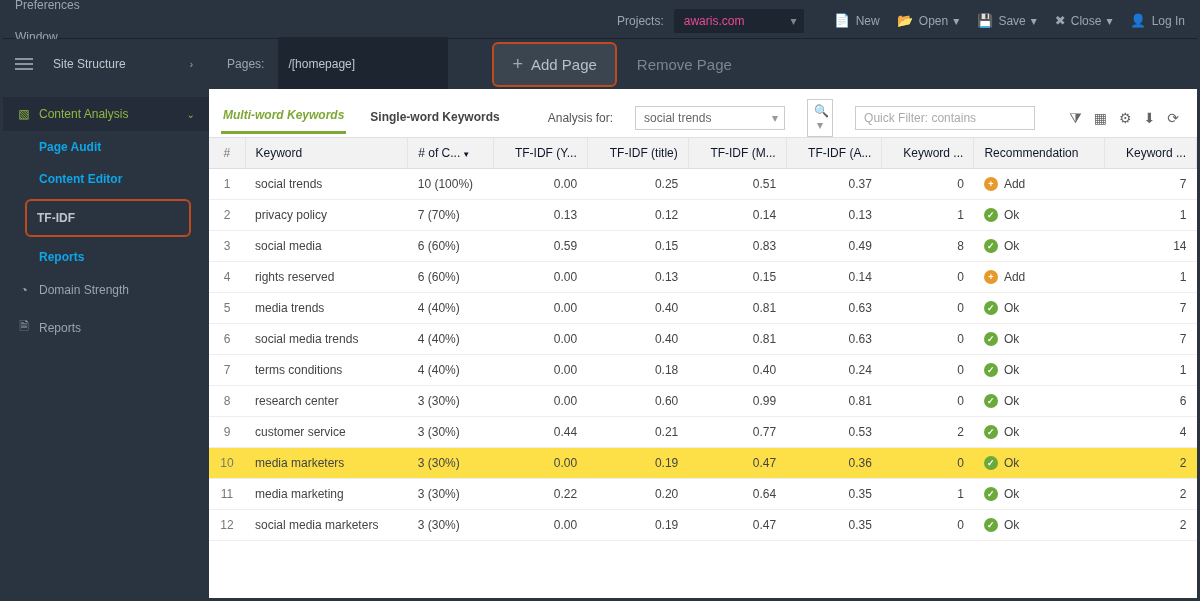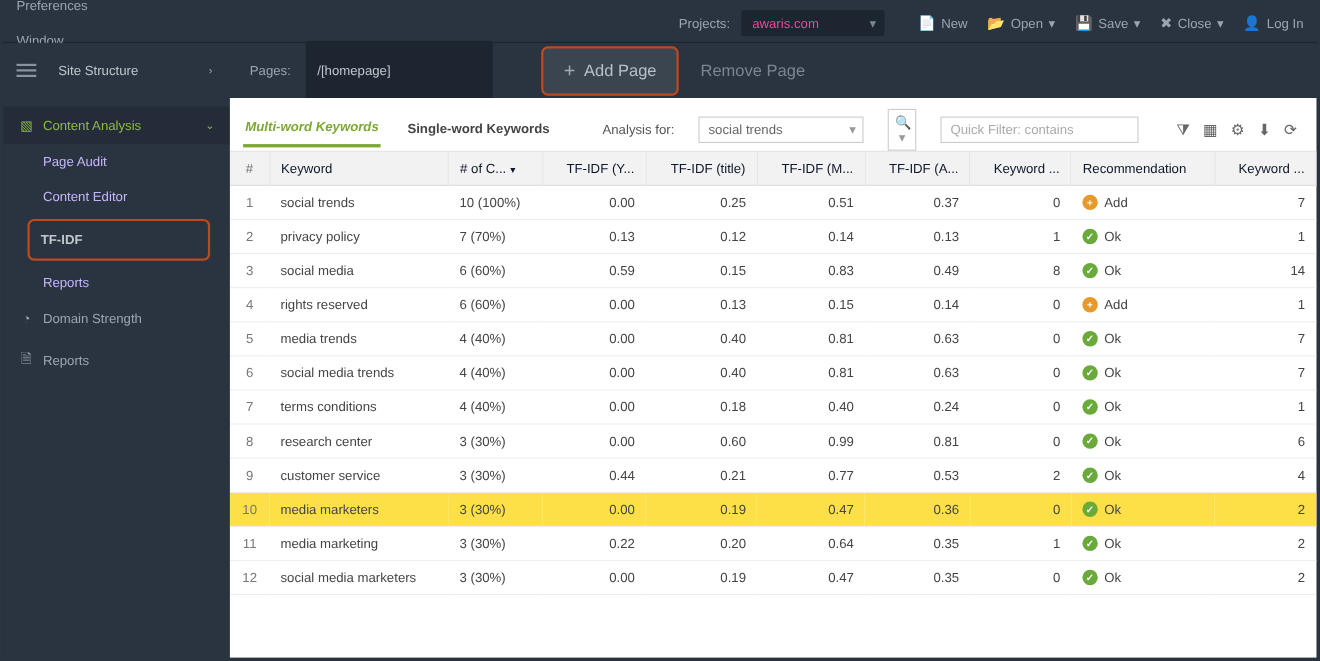--- a/index.html
+++ b/index.html
@@ -30,21 +30,21 @@
 .add-page-btn { display: flex; align-items: center; gap: 8px; background: #3b4550; border: 2px solid #c1491e; border-radius: 6px; padding: 10px 18px; color: #b8c0c9; font-size: 15px; margin-left: 30px; }
 .add-page-btn .plus { font-size: 18px; color: #a0aab5; }
 .remove-link { margin-left: 6px; color: #7a8590; font-size: 15px; }
 
 
 .main { display: flex; flex: 1; overflow: hidden; }
 .sidebar { width: 206px; background: #2a3440; color: #9ba5b0; padding-top: 8px; }
 .side-section { display: flex; align-items: center; gap: 8px; padding: 10px 14px; cursor: pointer; }
 .side-section.active { background: #232c38; color: #8fb843; }
 .side-section .chev { margin-left: auto; font-size: 10px; }
-.side-sub { padding: 9px 14px 9px 36px; color: #c4b5fd; cursor: pointer; }
+.side-sub { padding: 9px 14px 9px 36px; color: #0ea5e9; cursor: pointer; font-weight: bold; }
 .side-sub.highlighted { border: 2px solid #c1491e; border-radius: 6px; margin: 4px 18px 4px 22px; color: #c0c6cc; font-weight: bold; font-size: 12px; padding: 10px; }
 .side-icon { width: 14px; text-align: center; }
 
 .content { flex: 1; background: #fff; display: flex; flex-direction: column; overflow: hidden; }
 
 
 .tabrow { display: flex; align-items: center; padding: 10px 12px 0 12px; gap: 22px; border-bottom: 1px solid #e0e0e0; }
 .tab { padding: 6px 2px 9px 2px; cursor: pointer; font-size: 12px; color: #444; font-weight: bold; }
 .tab.active { color: #7da834; border-bottom: 3px solid #7da834; font-style: italic; }
 .analysis-for { margin-left: 24px; color: #555; }

